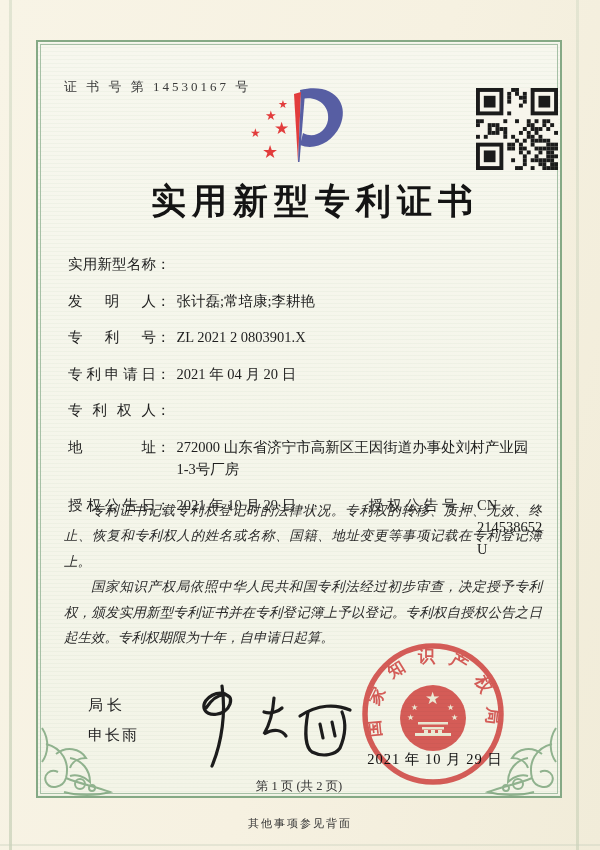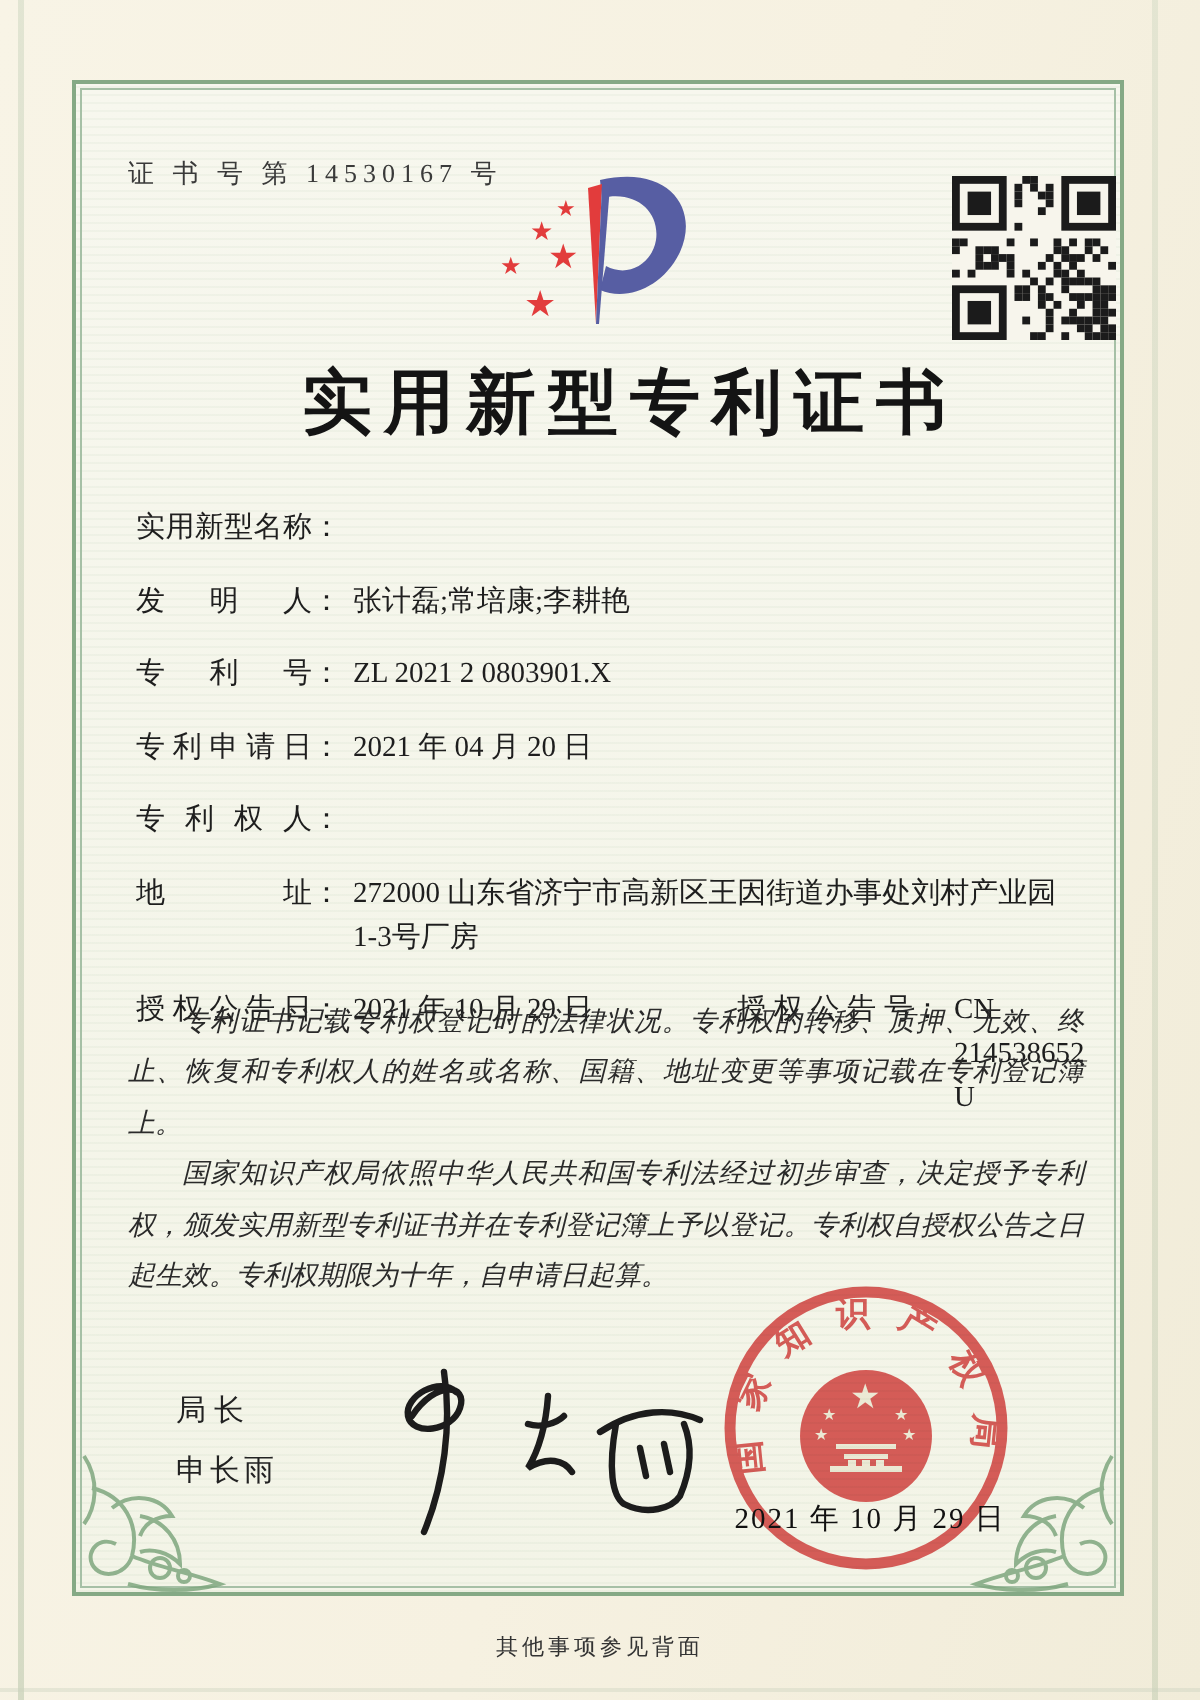--- a/index.html
+++ b/index.html
@@ -300,20 +300,21 @@
         <rect x="68" y="89" width="22" height="2.5"></rect>
         <rect x="61" y="95" width="36" height="3"></rect>
         <rect x="70" y="92" width="4" height="3"></rect>
         <rect x="77" y="92" width="4" height="3"></rect>
         <rect x="84" y="92" width="4" height="3"></rect>
       </g>
     </svg>
   </div>
   <div class="seal-date">2021 年 10 月 29 日</div>
 
+  <div class="pageno">第 1 页 (共 2 页)</div>
 
   <svg class="ornament orn-left" viewBox="0 0 110 110">
     <g fill="none" stroke="#7fa77f" stroke-width="2" opacity="0.85">
       <path d="M6 40 C14 52 12 66 6 74"></path>
       <path d="M10 56 C26 60 34 74 30 90 C27 100 14 102 10 94 C7 87 14 80 22 84"></path>
       <path d="M30 90 C44 96 58 98 74 104 C60 108 42 108 28 104"></path>
       <path d="M34 70 C46 72 54 82 54 94 C48 88 40 86 34 88"></path>
       <path d="M20 66 C30 58 44 60 50 70 C42 70 36 74 34 80"></path>
       <circle cx="44" cy="96" r="5"></circle>
       <circle cx="56" cy="100" r="3"></circle>

